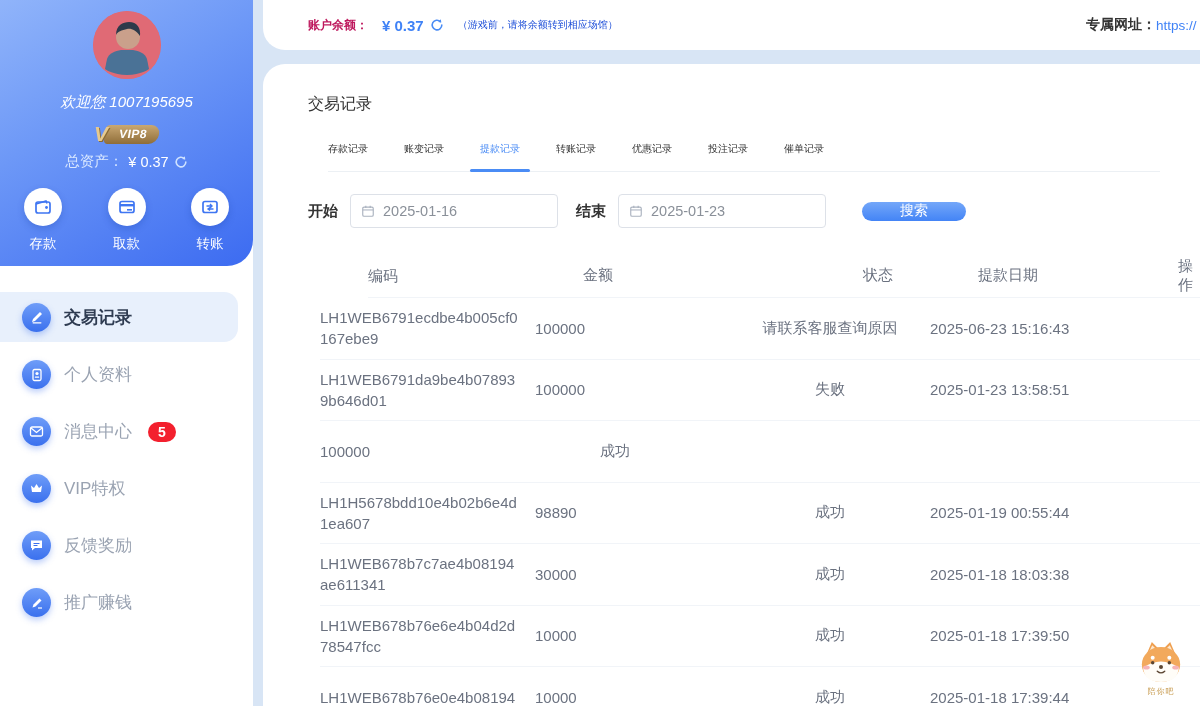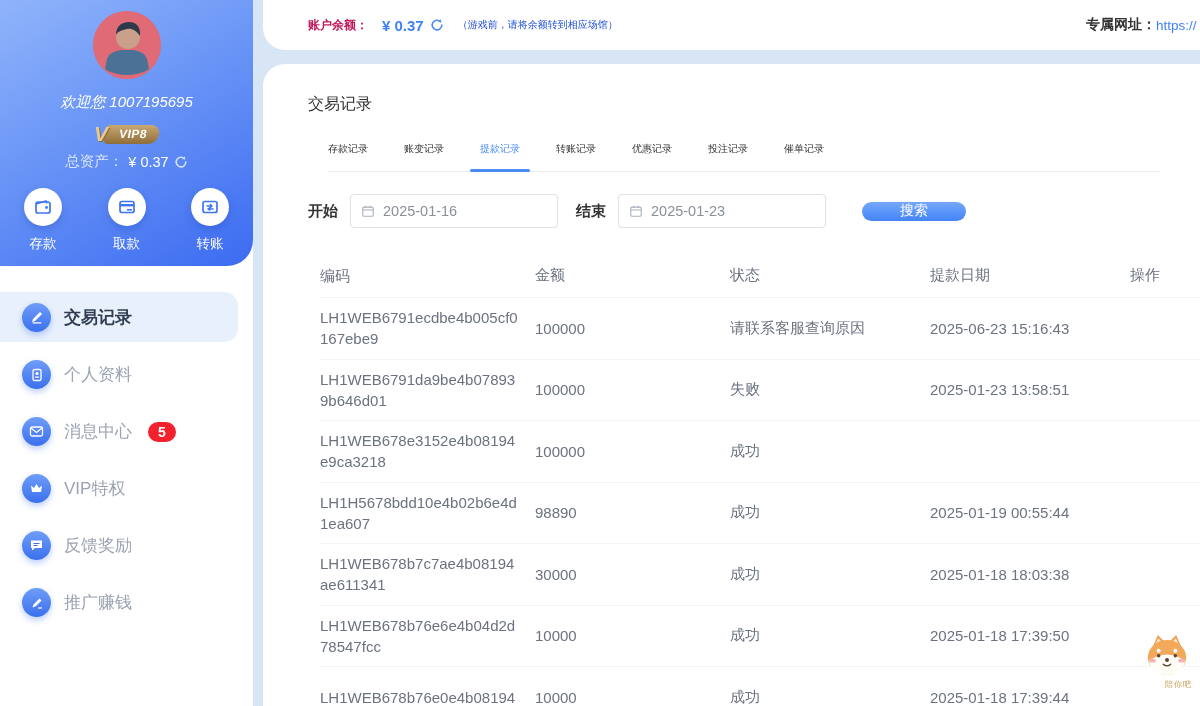--- a/index.html
+++ b/index.html
@@ -75,30 +75,30 @@
     display:flex; align-items:center; padding:0 10px; color:#8a9099; font-size:14.5px; margin-right:18px; cursor:pointer;
   }
   .dinput svg { margin-right:8px; }
   .search-btn {
     margin-left:18px; width:104px; height:19px; border:none; border-radius:18px;
     background:linear-gradient(180deg,#74a7f9,#4384f6); color:#fff; font-size:14px; cursor:pointer;
   }
   
   .table { margin-top:26px; padding-left:12px; }
   .trow { display:flex; align-items:center; border-bottom:1px solid #f1f4f8; min-height:61.5px; }
-  .thead { min-height:44px; }
+  .thead { min-height:44px;margin-left:48px; }
   .thead > div { color:#9aa3b0; font-size:14px; }
   .c-code { width:215px; padding-right:15px; word-break:break-all; line-height:21px; }
   .c-amt { width:195px; }
-  .c-status { width:200px; }
+  .c-status { width:200px;text-align:center; }
   .c-date { width:200px; }
   .c-act { flex:1; }
   .trow > div { color:#6b7280; font-size:15px; }
   
-  .mascot { position:absolute; right:8px; bottom:16px; width:62px; text-align:right; z-index:5; cursor:pointer; }
+  .mascot { position:absolute; right:8px; bottom:9px; width:62px; text-align:center; z-index:5; cursor:pointer; }
   .mascot-text { font-size:8px; color:#c79a4e; letter-spacing:1px; margin-top:-2px; }
 </style>
 </head>
 <body>
 
 <div class="sidebar">
   <div class="hero">
     <div class="avatar">
       <svg width="68" height="68" viewBox="0 0 68 68">
         <circle cx="34" cy="34" r="34" fill="#e06a75"></circle>
@@ -280,21 +280,20 @@
       <div class="c-act"></div>
     </div>
     <div class="trow">
       <div class="c-code">LH1WEB6791da9be4b078939b646d01</div>
       <div class="c-amt">100000</div>
       <div class="c-status">失败</div>
       <div class="c-date">2025-01-23 13:58:51</div>
       <div class="c-act"></div>
     </div>
     <div class="trow">
-      <div class="c-code">LH1WEB678e3152e4b08194e9ca3218</div>
       <div class="c-amt">100000</div>
       <div class="c-status">成功</div>
       <div class="c-act"></div>
     </div>
     <div class="trow">
       <div class="c-code">LH1H5678bdd10e4b02b6e4d1ea607</div>
       <div class="c-amt">98890</div>
       <div class="c-status">成功</div>
       <div class="c-date">2025-01-19 00:55:44</div>
       <div class="c-act"></div>

